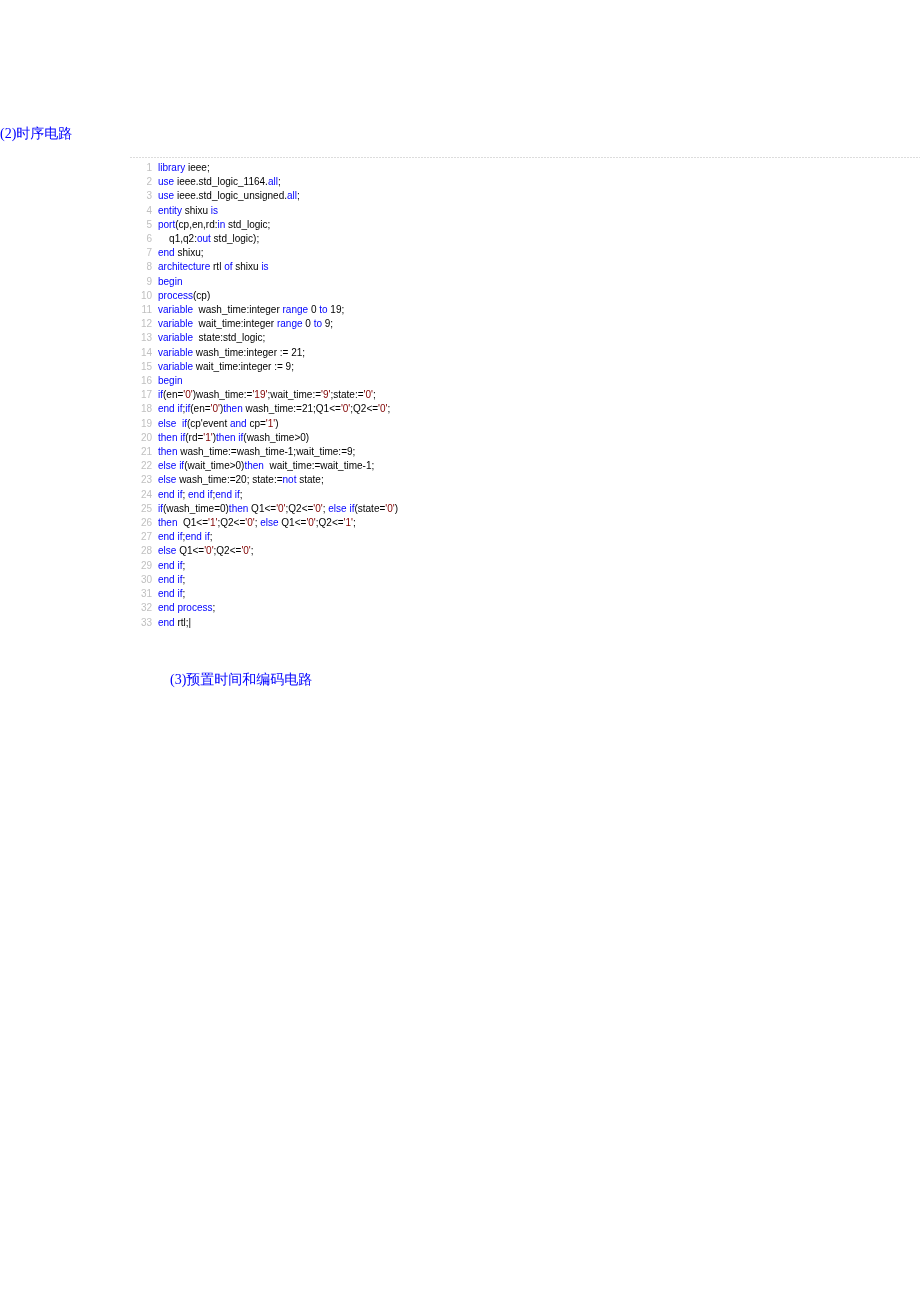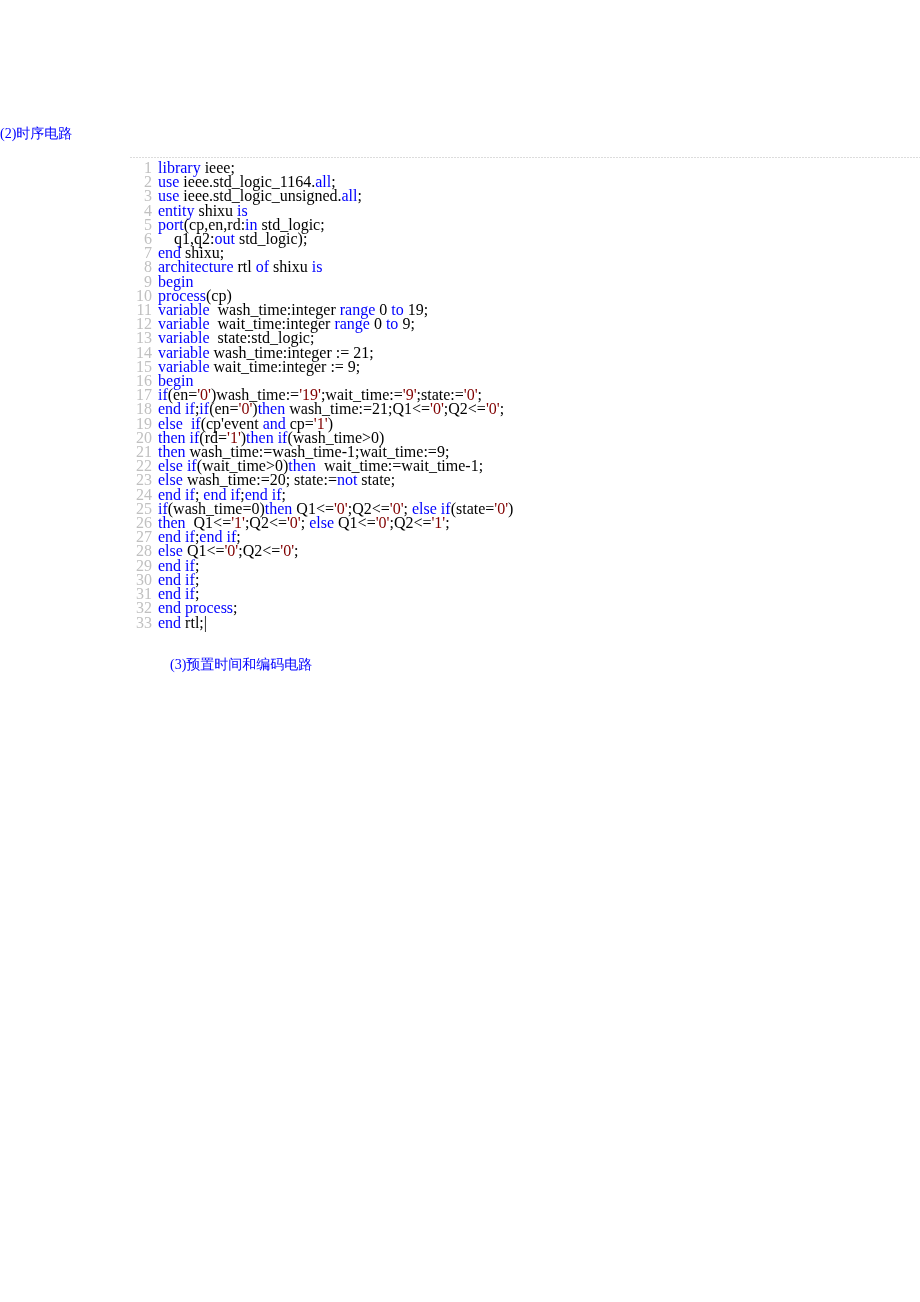--- a/index.html
+++ b/index.html
@@ -19,40 +19,40 @@
   }
   .code-sep {
     margin-top: 14px;
     height: 1px;
     background: repeating-linear-gradient(to right, #dcdcdc 0, #dcdcdc 2px, #fff 2px, #fff 3px);
     width: 806px;
     margin-left: 130px;
     position: relative;
   }
   .code-block {
-    font-family: Liberation Serif, serif;
-    font-size: 16px;
+    font-family: Liberation Sans, sans-serif;
+    font-size: 10px;
     line-height: 14.2px;
     margin-left: 130px;
     margin-top: 3px;
     white-space: pre;
   }
   .ln {
     display: inline-block;
     width: 22px;
     text-align: right;
     color: #c0c0c0;
     margin-right: 6px;
   }
   .kw { color: #0000ff; }
   .str { color: #800000; }
   .tx { color: #000000; }
   .heading-2 {
     margin-left: 170px;
-    margin-top: 26px;
+    margin-top: 41px;
   }
 </style>
 </head>
 <body>
 
 <div class="heading heading-1">(2)时序电路</div>
 
 <div class="code-sep"></div>
 
 <div class="code-block" id="code-container"><div><span class="ln">1</span><span class="kw">library</span><span class="tx"> ieee;</span></div><div><span class="ln">2</span><span class="kw">use</span><span class="tx"> ieee.std_logic_1164.</span><span class="kw">all</span><span class="tx">;</span></div><div><span class="ln">3</span><span class="kw">use</span><span class="tx"> ieee.std_logic_unsigned.</span><span class="kw">all</span><span class="tx">;</span></div><div><span class="ln">4</span><span class="kw">entity</span><span class="tx"> shixu </span><span class="kw">is</span></div><div><span class="ln">5</span><span class="kw">port</span><span class="tx">(cp,en,rd:</span><span class="kw">in</span><span class="tx"> std_logic;</span></div><div><span class="ln">6</span><span class="tx">    q1,q2:</span><span class="kw">out</span><span class="tx"> std_logic);</span></div><div><span class="ln">7</span><span class="kw">end</span><span class="tx"> shixu;</span></div><div><span class="ln">8</span><span class="kw">architecture</span><span class="tx"> rtl </span><span class="kw">of</span><span class="tx"> shixu </span><span class="kw">is</span></div><div><span class="ln">9</span><span class="kw">begin</span></div><div><span class="ln">10</span><span class="kw">process</span><span class="tx">(cp)</span></div><div><span class="ln">11</span><span class="kw">variable</span><span class="tx">  wash_time:integer </span><span class="kw">range</span><span class="tx"> 0 </span><span class="kw">to</span><span class="tx"> 19;</span></div><div><span class="ln">12</span><span class="kw">variable</span><span class="tx">  wait_time:integer </span><span class="kw">range</span><span class="tx"> 0 </span><span class="kw">to</span><span class="tx"> 9;</span></div><div><span class="ln">13</span><span class="kw">variable</span><span class="tx">  state:std_logic;</span></div><div><span class="ln">14</span><span class="kw">variable</span><span class="tx"> wash_time:integer := 21;</span></div><div><span class="ln">15</span><span class="kw">variable</span><span class="tx"> wait_time:integer := 9;</span></div><div><span class="ln">16</span><span class="kw">begin</span></div><div><span class="ln">17</span><span class="kw">if</span><span class="tx">(en=</span><span class="str">'0'</span><span class="tx">)wash_time:=</span><span class="str">'19'</span><span class="tx">;wait_time:=</span><span class="str">'9'</span><span class="tx">;state:=</span><span class="str">'0'</span><span class="tx">;</span></div><div><span class="ln">18</span><span class="kw">end</span><span class="tx"> </span><span class="kw">if</span><span class="tx">;</span><span class="kw">if</span><span class="tx">(en=</span><span class="str">'0'</span><span class="tx">)</span><span class="kw">then</span><span class="tx"> wash_time:=21;Q1&lt;=</span><span class="str">'0'</span><span class="tx">;Q2&lt;=</span><span class="str">'0'</span><span class="tx">;</span></div><div><span class="ln">19</span><span class="kw">else</span><span class="tx">  </span><span class="kw">if</span><span class="tx">(cp'event </span><span class="kw">and</span><span class="tx"> cp=</span><span class="str">'1'</span><span class="tx">)</span></div><div><span class="ln">20</span><span class="kw">then</span><span class="tx"> </span><span class="kw">if</span><span class="tx">(rd=</span><span class="str">'1'</span><span class="tx">)</span><span class="kw">then</span><span class="tx"> </span><span class="kw">if</span><span class="tx">(wash_time&gt;0)</span></div><div><span class="ln">21</span><span class="kw">then</span><span class="tx"> wash_time:=wash_time-1;wait_time:=9;</span></div><div><span class="ln">22</span><span class="kw">else</span><span class="tx"> </span><span class="kw">if</span><span class="tx">(wait_time&gt;0)</span><span class="kw">then</span><span class="tx">  wait_time:=wait_time-1;</span></div><div><span class="ln">23</span><span class="kw">else</span><span class="tx"> wash_time:=20; state:=</span><span class="kw">not</span><span class="tx"> state;</span></div><div><span class="ln">24</span><span class="kw">end</span><span class="tx"> </span><span class="kw">if</span><span class="tx">; </span><span class="kw">end</span><span class="tx"> </span><span class="kw">if</span><span class="tx">;</span><span class="kw">end</span><span class="tx"> </span><span class="kw">if</span><span class="tx">;</span></div><div><span class="ln">25</span><span class="kw">if</span><span class="tx">(wash_time=0)</span><span class="kw">then</span><span class="tx"> Q1&lt;=</span><span class="str">'0'</span><span class="tx">;Q2&lt;=</span><span class="str">'0'</span><span class="tx">; </span><span class="kw">else</span><span class="tx"> </span><span class="kw">if</span><span class="tx">(state=</span><span class="str">'0'</span><span class="tx">)</span></div><div><span class="ln">26</span><span class="kw">then</span><span class="tx">  Q1&lt;=</span><span class="str">'1'</span><span class="tx">;Q2&lt;=</span><span class="str">'0'</span><span class="tx">; </span><span class="kw">else</span><span class="tx"> Q1&lt;=</span><span class="str">'0'</span><span class="tx">;Q2&lt;=</span><span class="str">'1'</span><span class="tx">;</span></div><div><span class="ln">27</span><span class="kw">end</span><span class="tx"> </span><span class="kw">if</span><span class="tx">;</span><span class="kw">end</span><span class="tx"> </span><span class="kw">if</span><span class="tx">;</span></div><div><span class="ln">28</span><span class="kw">else</span><span class="tx"> Q1&lt;=</span><span class="str">'0'</span><span class="tx">;Q2&lt;=</span><span class="str">'0'</span><span class="tx">;</span></div><div><span class="ln">29</span><span class="kw">end</span><span class="tx"> </span><span class="kw">if</span><span class="tx">;</span></div><div><span class="ln">30</span><span class="kw">end</span><span class="tx"> </span><span class="kw">if</span><span class="tx">;</span></div><div><span class="ln">31</span><span class="kw">end</span><span class="tx"> </span><span class="kw">if</span><span class="tx">;</span></div><div><span class="ln">32</span><span class="kw">end</span><span class="tx"> </span><span class="kw">process</span><span class="tx">;</span></div><div><span class="ln">33</span><span class="kw">end</span><span class="tx"> rtl;|</span></div></div>

